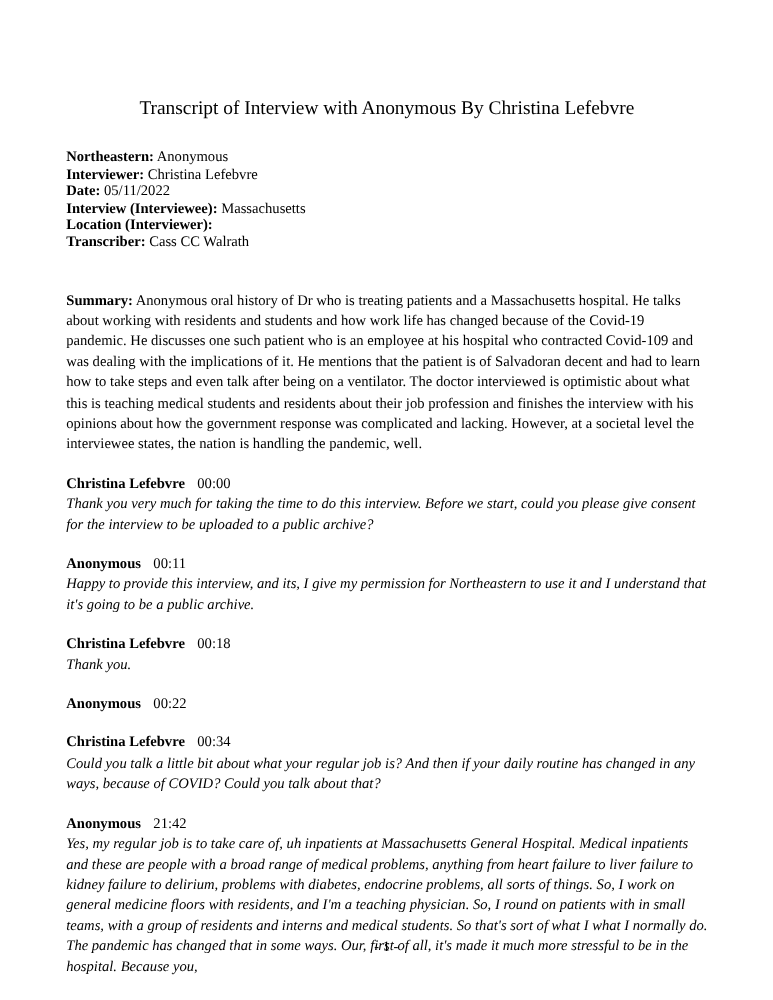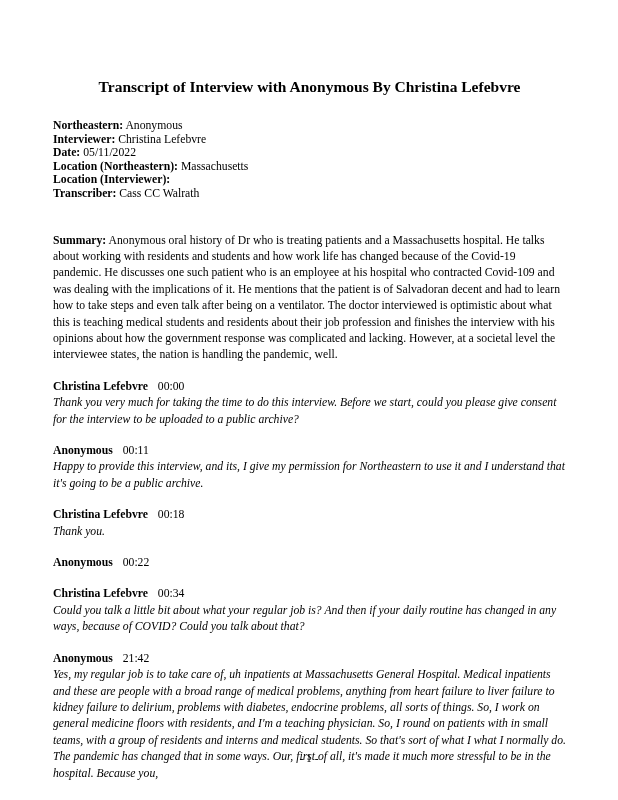--- a/index.html
+++ b/index.html
@@ -13,21 +13,21 @@
     height: 800px;
     background: #ffffff;
     color: #000000;
     font-family: "Liberation Serif", serif;
     box-sizing: border-box;
     padding: 78px 52px 0 53px;
     overflow: hidden;
   }
   .title {
     text-align: center;
-    font-weight: bold;
+    font-weight: normal;
     font-size: 15.5px;
     line-height: 18px;
     margin: 0 0 23px 0;
   }
   .meta-block {
     font-size: 11.7px;
     line-height: 13.6px;
   }
   .meta-row .label {
     font-weight: bold;
@@ -85,21 +85,21 @@
     </div>
     <div class="meta-row">
       <span class="label">Interviewer:</span>
       <span class="value">Christina Lefebvre</span>
     </div>
     <div class="meta-row">
       <span class="label">Date:</span>
       <span class="value">05/11/2022</span>
     </div>
     <div class="meta-row">
-      <span class="label">Location (Northeastern):</span>
+      <span class="label">Interview (Interviewee):</span>
       <span class="value">Massachusetts</span>
     </div>
     <div class="meta-row">
       <span class="label">Location (Interviewer):</span>
       <span class="value"></span>
     </div>
     <div class="meta-row">
       <span class="label">Transcriber:</span>
       <span class="value">Cass CC Walrath</span>
     </div>

